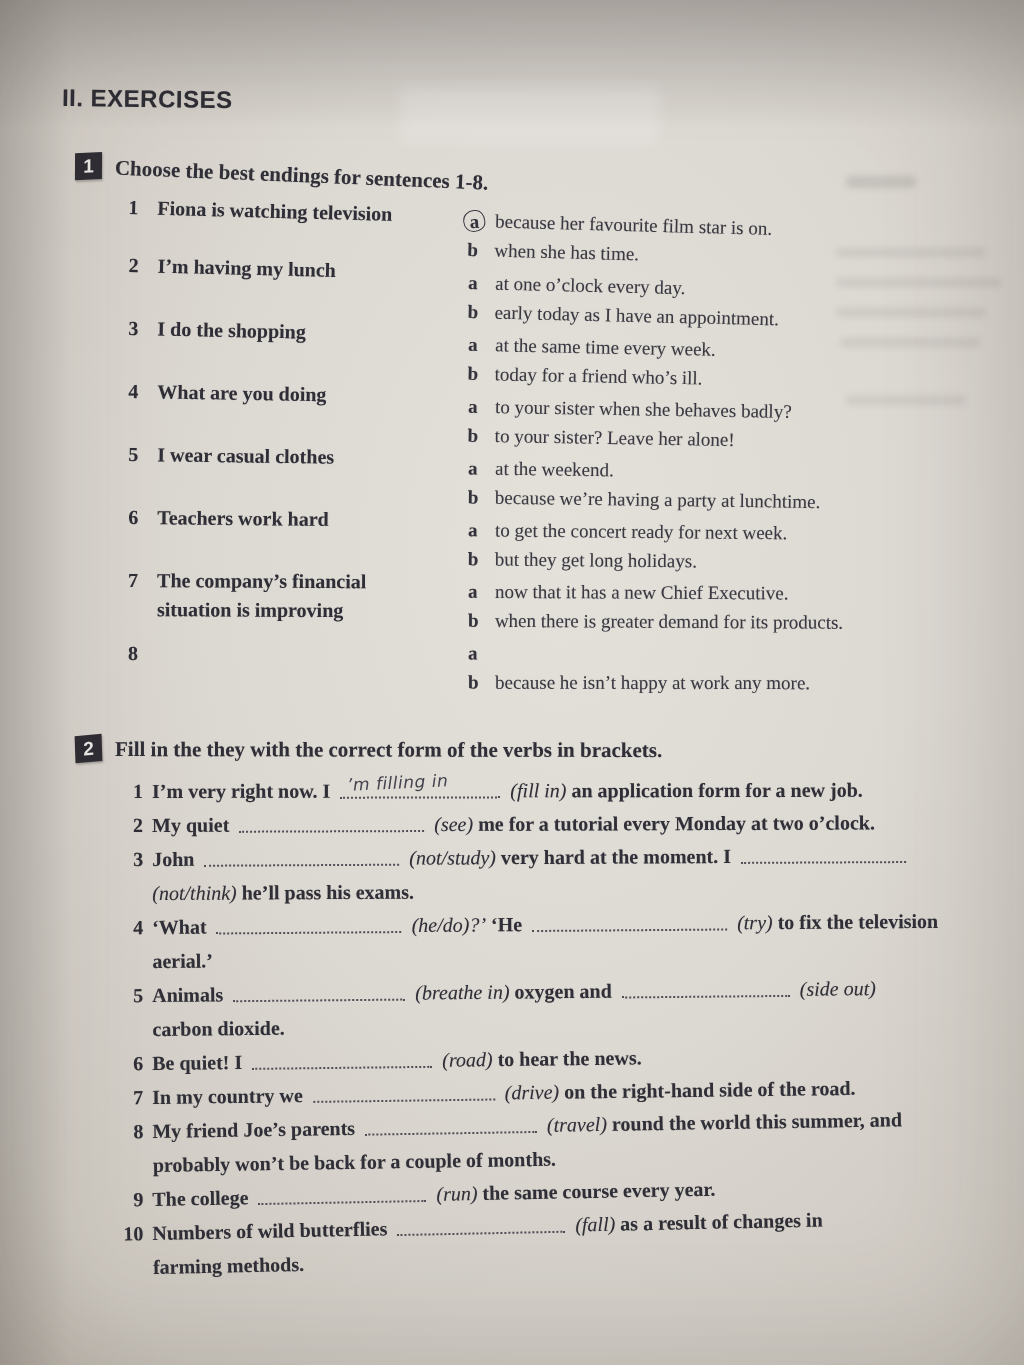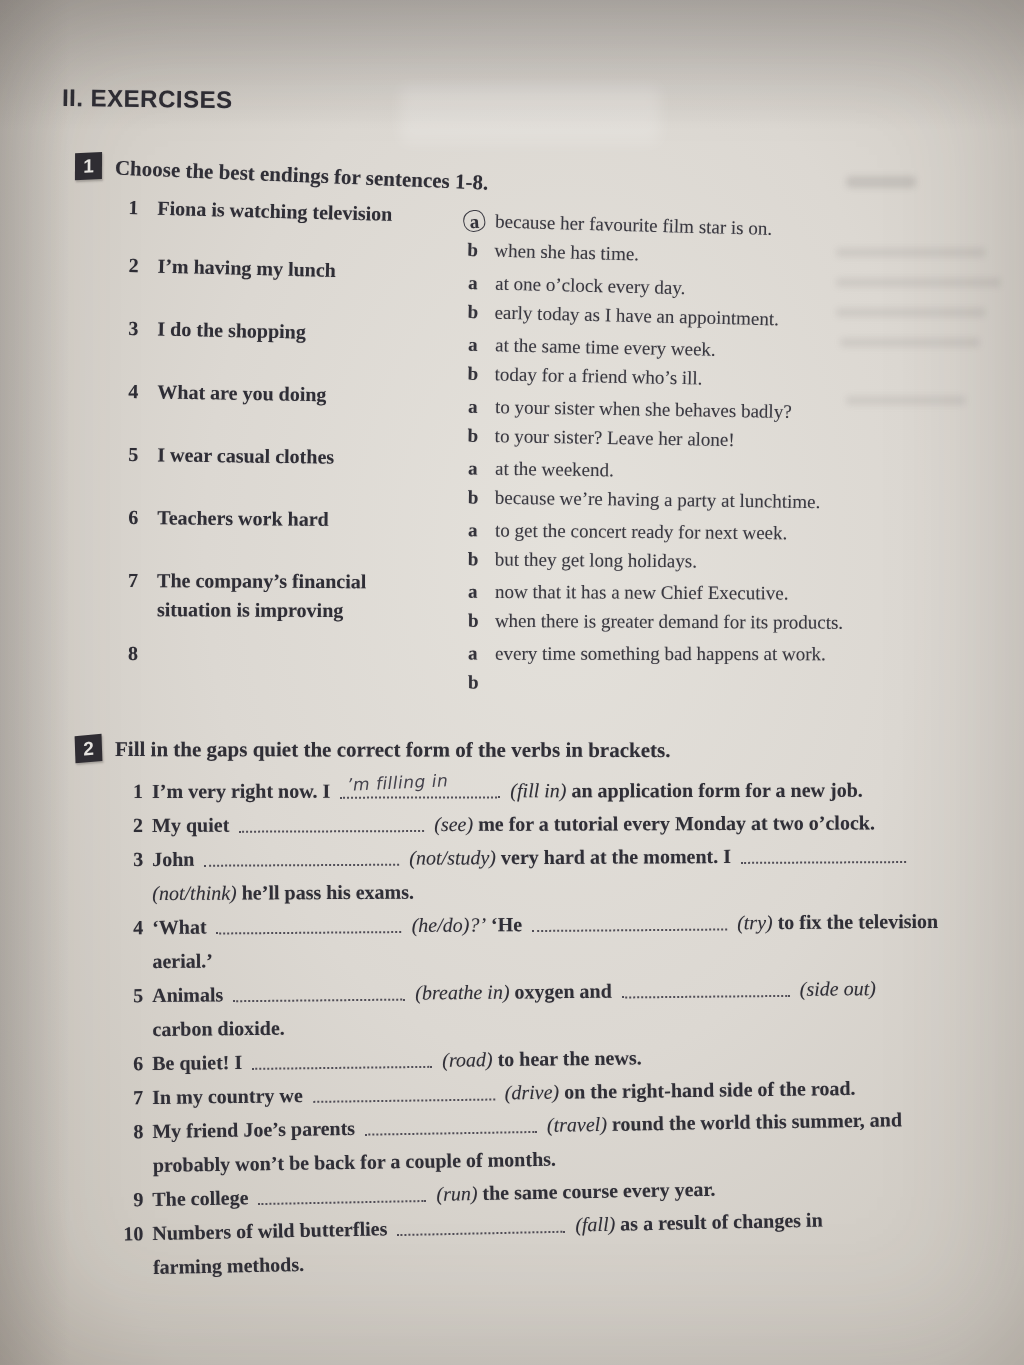--- a/index.html
+++ b/index.html
@@ -310,34 +310,34 @@
             </div>
           </div>
         </div>
         <div class="match-row">
           <div class="starter">
             <span class="m-num">8</span>
           </div>
           <div class="endings">
             <div class="ending">
               <span class="letter">a</span>
-              <span class="ending-text">every time something bad happens at work.</span>
-            </div>
-            <div class="ending">
-              <span class="letter">b</span>
+            </div>
+            <div class="ending">
+              <span class="letter">b</span>
+              <span class="ending-text">because he isn’t happy at work any more.</span>
             </div>
           </div>
         </div>
       </div>
   </section>
 
   <section>
     <div class="ex-header ex-header-2">
       <span class="badge">2</span>
-      <span class="ex-title">Fill in the gaps quiet the correct form of the verbs in brackets.</span>
+      <span class="ex-title">Fill in the they with the correct form of the verbs in brackets.</span>
     </div>
     <div class="gap-list" id="gap-list">
         <div class="gap-item"><span class="g-num">1</span><span class="g-body"><span class="g-text">I’m very right now. I</span> <span class="g-blank" style="width: 160px;"><span class="g-hand">’m filling in</span></span> <span class="g-verb">(fill in)</span> <span class="g-text">an application form for a new job.</span> </span></div>
         <div class="gap-item"><span class="g-num">2</span><span class="g-body"><span class="g-text">My quiet</span> <span class="g-blank" style="width: 185px;"></span> <span class="g-verb">(see)</span> <span class="g-text">me for a tutorial every Monday at two o’clock.</span> </span></div>
         <div class="gap-item"><span class="g-num">3</span><span class="g-body"><span class="g-text">John</span> <span class="g-blank" style="width: 195px;"></span> <span class="g-verb">(not/study)</span> <span class="g-text">very hard at the moment. I</span> <span class="g-blank" style="width: 165px;"></span> <br><span class="g-verb">(not/think)</span> <span class="g-text">he’ll pass his exams.</span> </span></div>
         <div class="gap-item"><span class="g-num">4</span><span class="g-body"><span class="g-text">‘What</span> <span class="g-blank" style="width: 185px;"></span> <span class="g-verb">(he/do)?’</span> <span class="g-text">‘He</span> <span class="g-blank" style="width: 195px;"></span> <span class="g-verb">(try)</span> <span class="g-text">to fix the television</span> <br><span class="g-text">aerial.’</span> </span></div>
         <div class="gap-item"><span class="g-num">5</span><span class="g-body"><span class="g-text">Animals</span> <span class="g-blank" style="width: 172px;"></span> <span class="g-verb">(breathe in)</span> <span class="g-text">oxygen and</span> <span class="g-blank" style="width: 168px;"></span> <span class="g-verb">(side out)</span> <br><span class="g-text">carbon dioxide.</span> </span></div>
         <div class="gap-item"><span class="g-num">6</span><span class="g-body"><span class="g-text">Be quiet! I</span> <span class="g-blank" style="width: 180px;"></span> <span class="g-verb">(road)</span> <span class="g-text">to hear the news.</span> </span></div>
         <div class="gap-item"><span class="g-num">7</span><span class="g-body"><span class="g-text">In my country we</span> <span class="g-blank" style="width: 182px;"></span> <span class="g-verb">(drive)</span> <span class="g-text">on the right-hand side of the road.</span> </span></div>
         <div class="gap-item"><span class="g-num">8</span><span class="g-body"><span class="g-text">My friend Joe’s parents</span> <span class="g-blank" style="width: 172px;"></span> <span class="g-verb">(travel)</span> <span class="g-text">round the world this summer, and</span> <br><span class="g-text">probably won’t be back for a couple of months.</span> </span></div>

